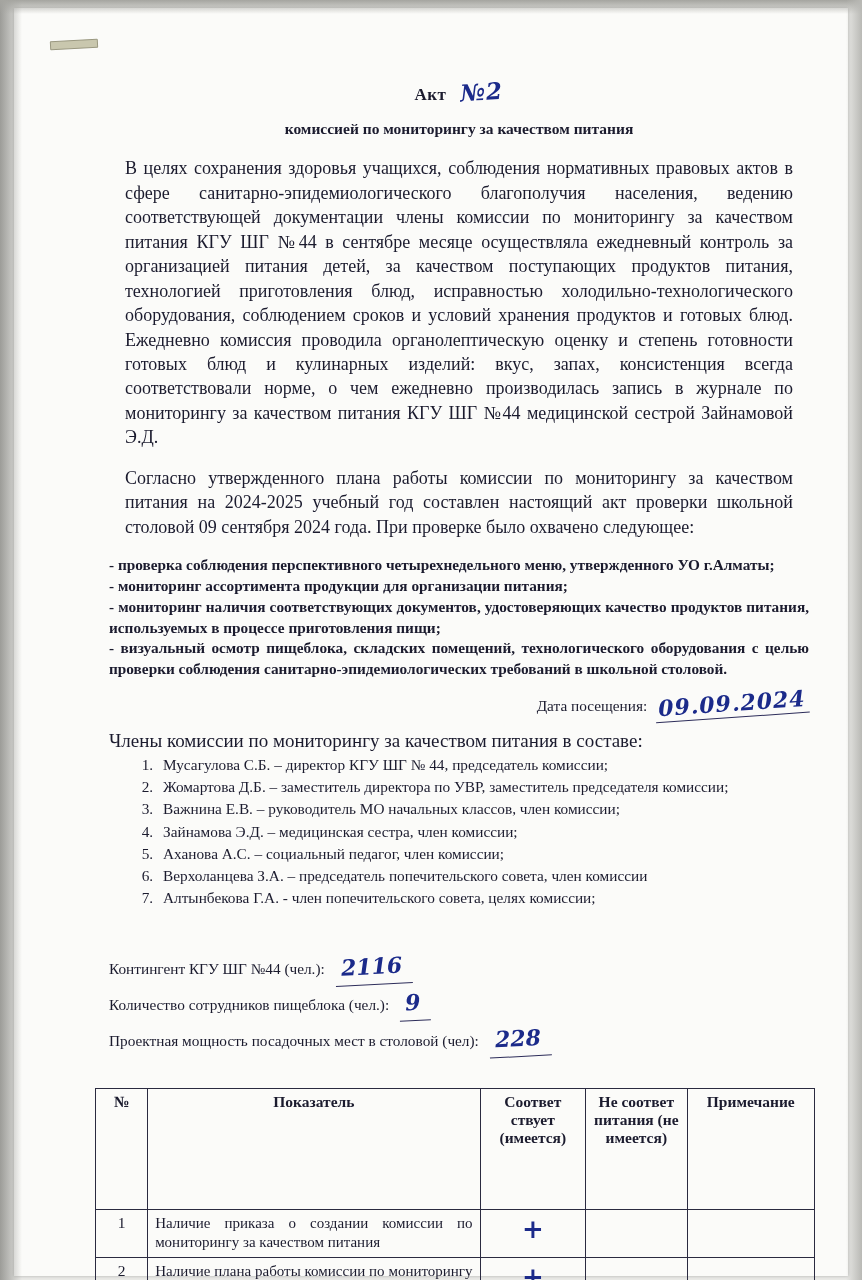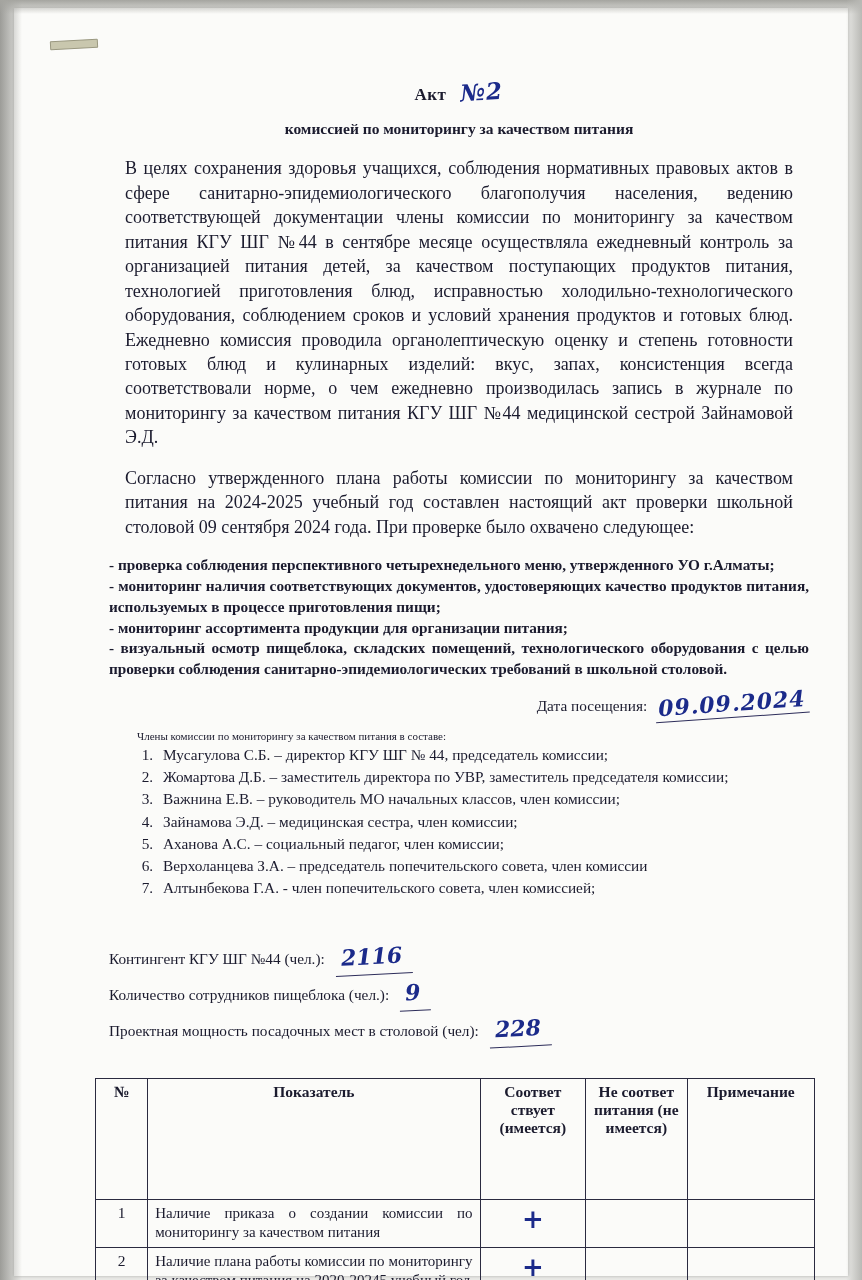--- a/index.html
+++ b/index.html
@@ -112,22 +112,21 @@
   .date-hand {
     font-size: 22px;
     margin-left: 8px;
     letter-spacing: 1px;
     border-bottom: 1px solid #2d2d5a;
     padding: 0 3px 1px 3px;
   }
 
   .members-intro {
     margin-top: 12px;
-    font-size: 11px;
-    margin-left: 28px;
+    font-size: 19px;
   }
   ol.members {
     margin: 2px 0 0 0;
     padding-left: 48px;
     font-size: 15.3px;
     line-height: 1.45;
   }
   ol.members li { padding-left: 6px; }
 
   .counts {
@@ -196,38 +195,38 @@
           <span class="title-line1">Акт</span><span class="hand title-num">№2</span>
         </div>
         <div class="title-line3">комиссией по мониторингу за качеством питания</div>
       </div>
 
       <p class="body para1">В целях сохранения здоровья учащихся, соблюдения нормативных правовых актов в сфере санитарно-эпидемиологического благополучия населения, ведению соответствующей документации члены комиссии по мониторингу за качеством питания КГУ ШГ №44 в сентябре месяце осуществляла ежедневный контроль за организацией питания детей, за качеством поступающих продуктов питания, технологией приготовления блюд, исправностью холодильно-технологического оборудования, соблюдением сроков и условий хранения продуктов и готовых блюд. Ежедневно комиссия проводила органолептическую оценку и степень готовности готовых блюд и кулинарных изделий: вкус, запах, консистенция всегда соответствовали норме, о чем ежедневно производилась запись в журнале по мониторингу за качеством питания КГУ ШГ №44 медицинской сестрой Зайнамовой Э.Д.</p>
       <p class="body para2">Согласно утвержденного плана работы комиссии по мониторингу за качеством питания на 2024-2025 учебный год составлен настоящий акт проверки школьной столовой 09 сентября 2024 года. При проверке было охвачено следующее:</p>
 
       <div class="bullets">
         <p>- проверка соблюдения перспективного четырехнедельного меню, утвержденного УО г.Алматы;</p>
+        <p>- мониторинг ассортимента продукции для организации питания;</p>
         <p>- мониторинг наличия соответствующих документов, удостоверяющих качество продуктов питания, используемых в процессе приготовления пищи;</p>
-        <p>- мониторинг ассортимента продукции для организации питания;</p>
         <p>- визуальный осмотр пищеблока, складских помещений, технологического оборудования с целью проверки соблюдения санитарно-эпидемиологических требований в школьной столовой.</p>
       </div>
 
       <div class="date-row">
         <span>Дата посещения:</span><span class="hand date-hand">09.09.2024</span>
       </div>
 
       <div class="members-intro">Члены комиссии по мониторингу за качеством питания в составе:</div>
       <ol class="members">
         <li>Мусагулова С.Б. – директор КГУ ШГ № 44, председатель комиссии;</li>
         <li>Жомартова Д.Б. – заместитель директора по УВР, заместитель председателя комиссии;</li>
         <li>Важнина Е.В. – руководитель МО начальных классов, член комиссии;</li>
         <li>Зайнамова Э.Д. – медицинская сестра, член комиссии;</li>
         <li>Аханова А.С. – социальный педагог, член комиссии;</li>
         <li>Верхоланцева З.А. – председатель попечительского совета, член комиссии</li>
-        <li>Алтынбекова Г.А. -  член попечительского совета, член комиссией;</li>
+        <li>Алтынбекова Г.А. -  член попечительского совета, целях комиссии;</li>
       </ol>
 
       <div class="counts">
         <div>
           <span>Контингент КГУ ШГ №44 (чел.):</span><span class="count-val">2116</span>
         </div>
         <div>
           <span>Количество сотрудников пищеблока (чел.):</span><span class="count-val">9</span>
         </div>
         <div>

